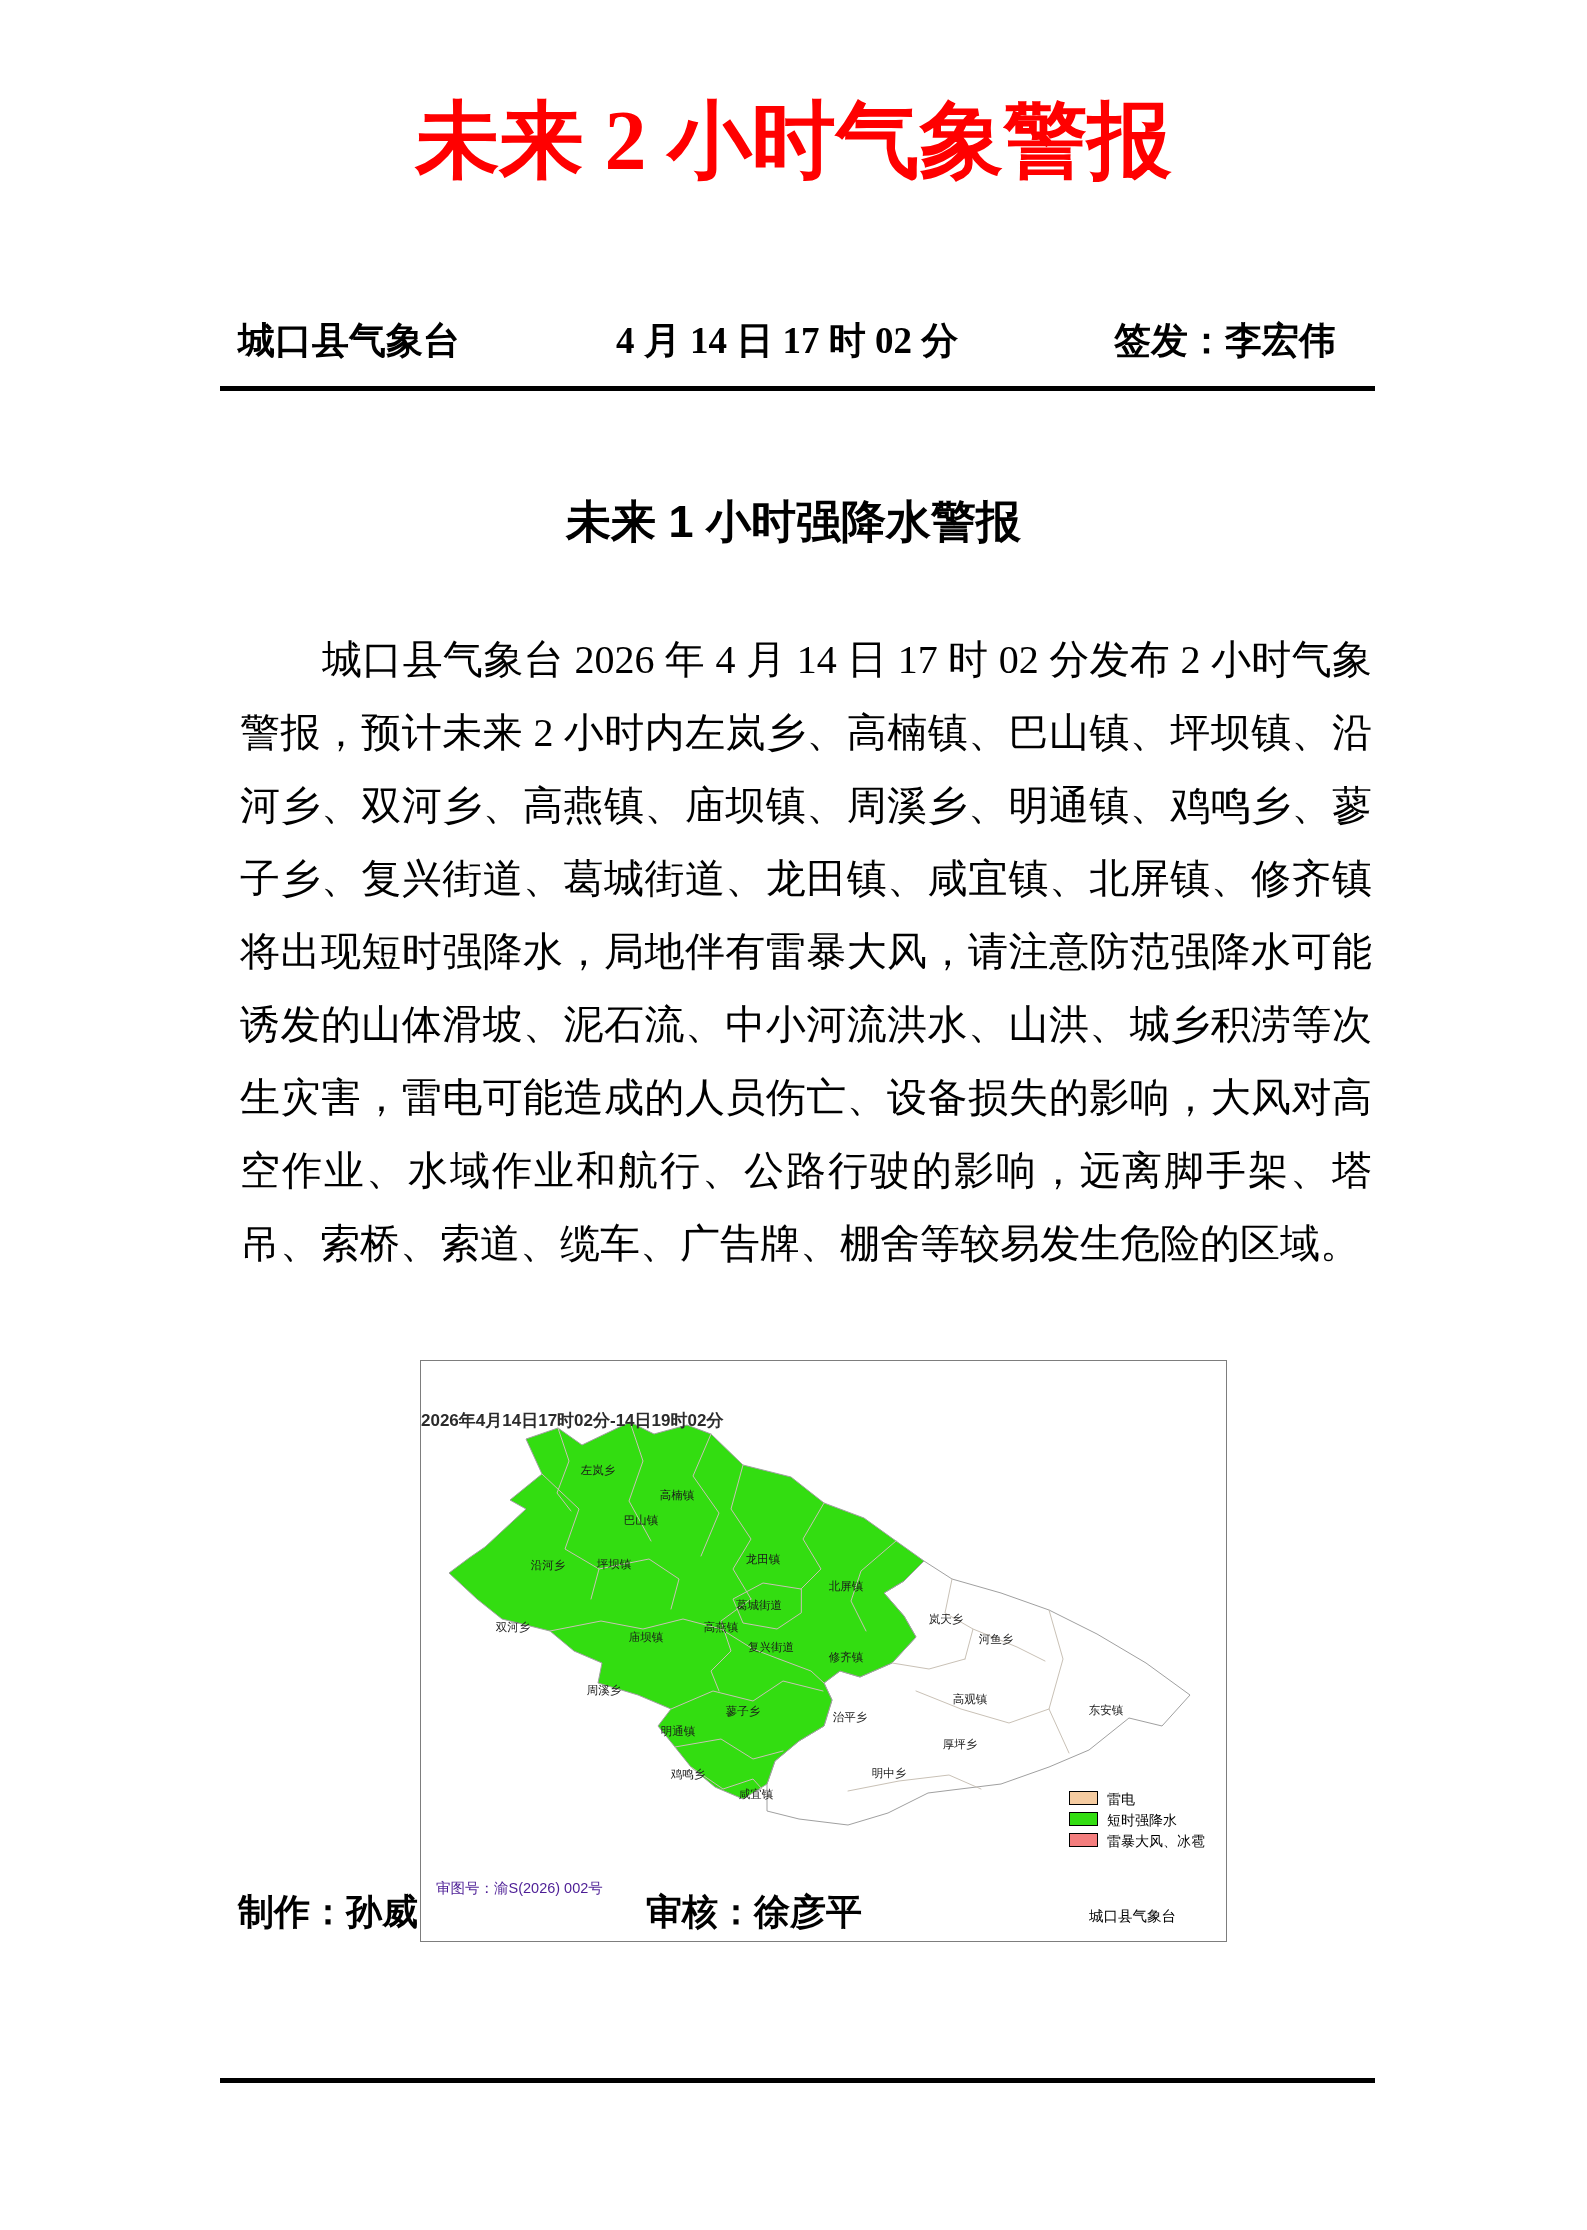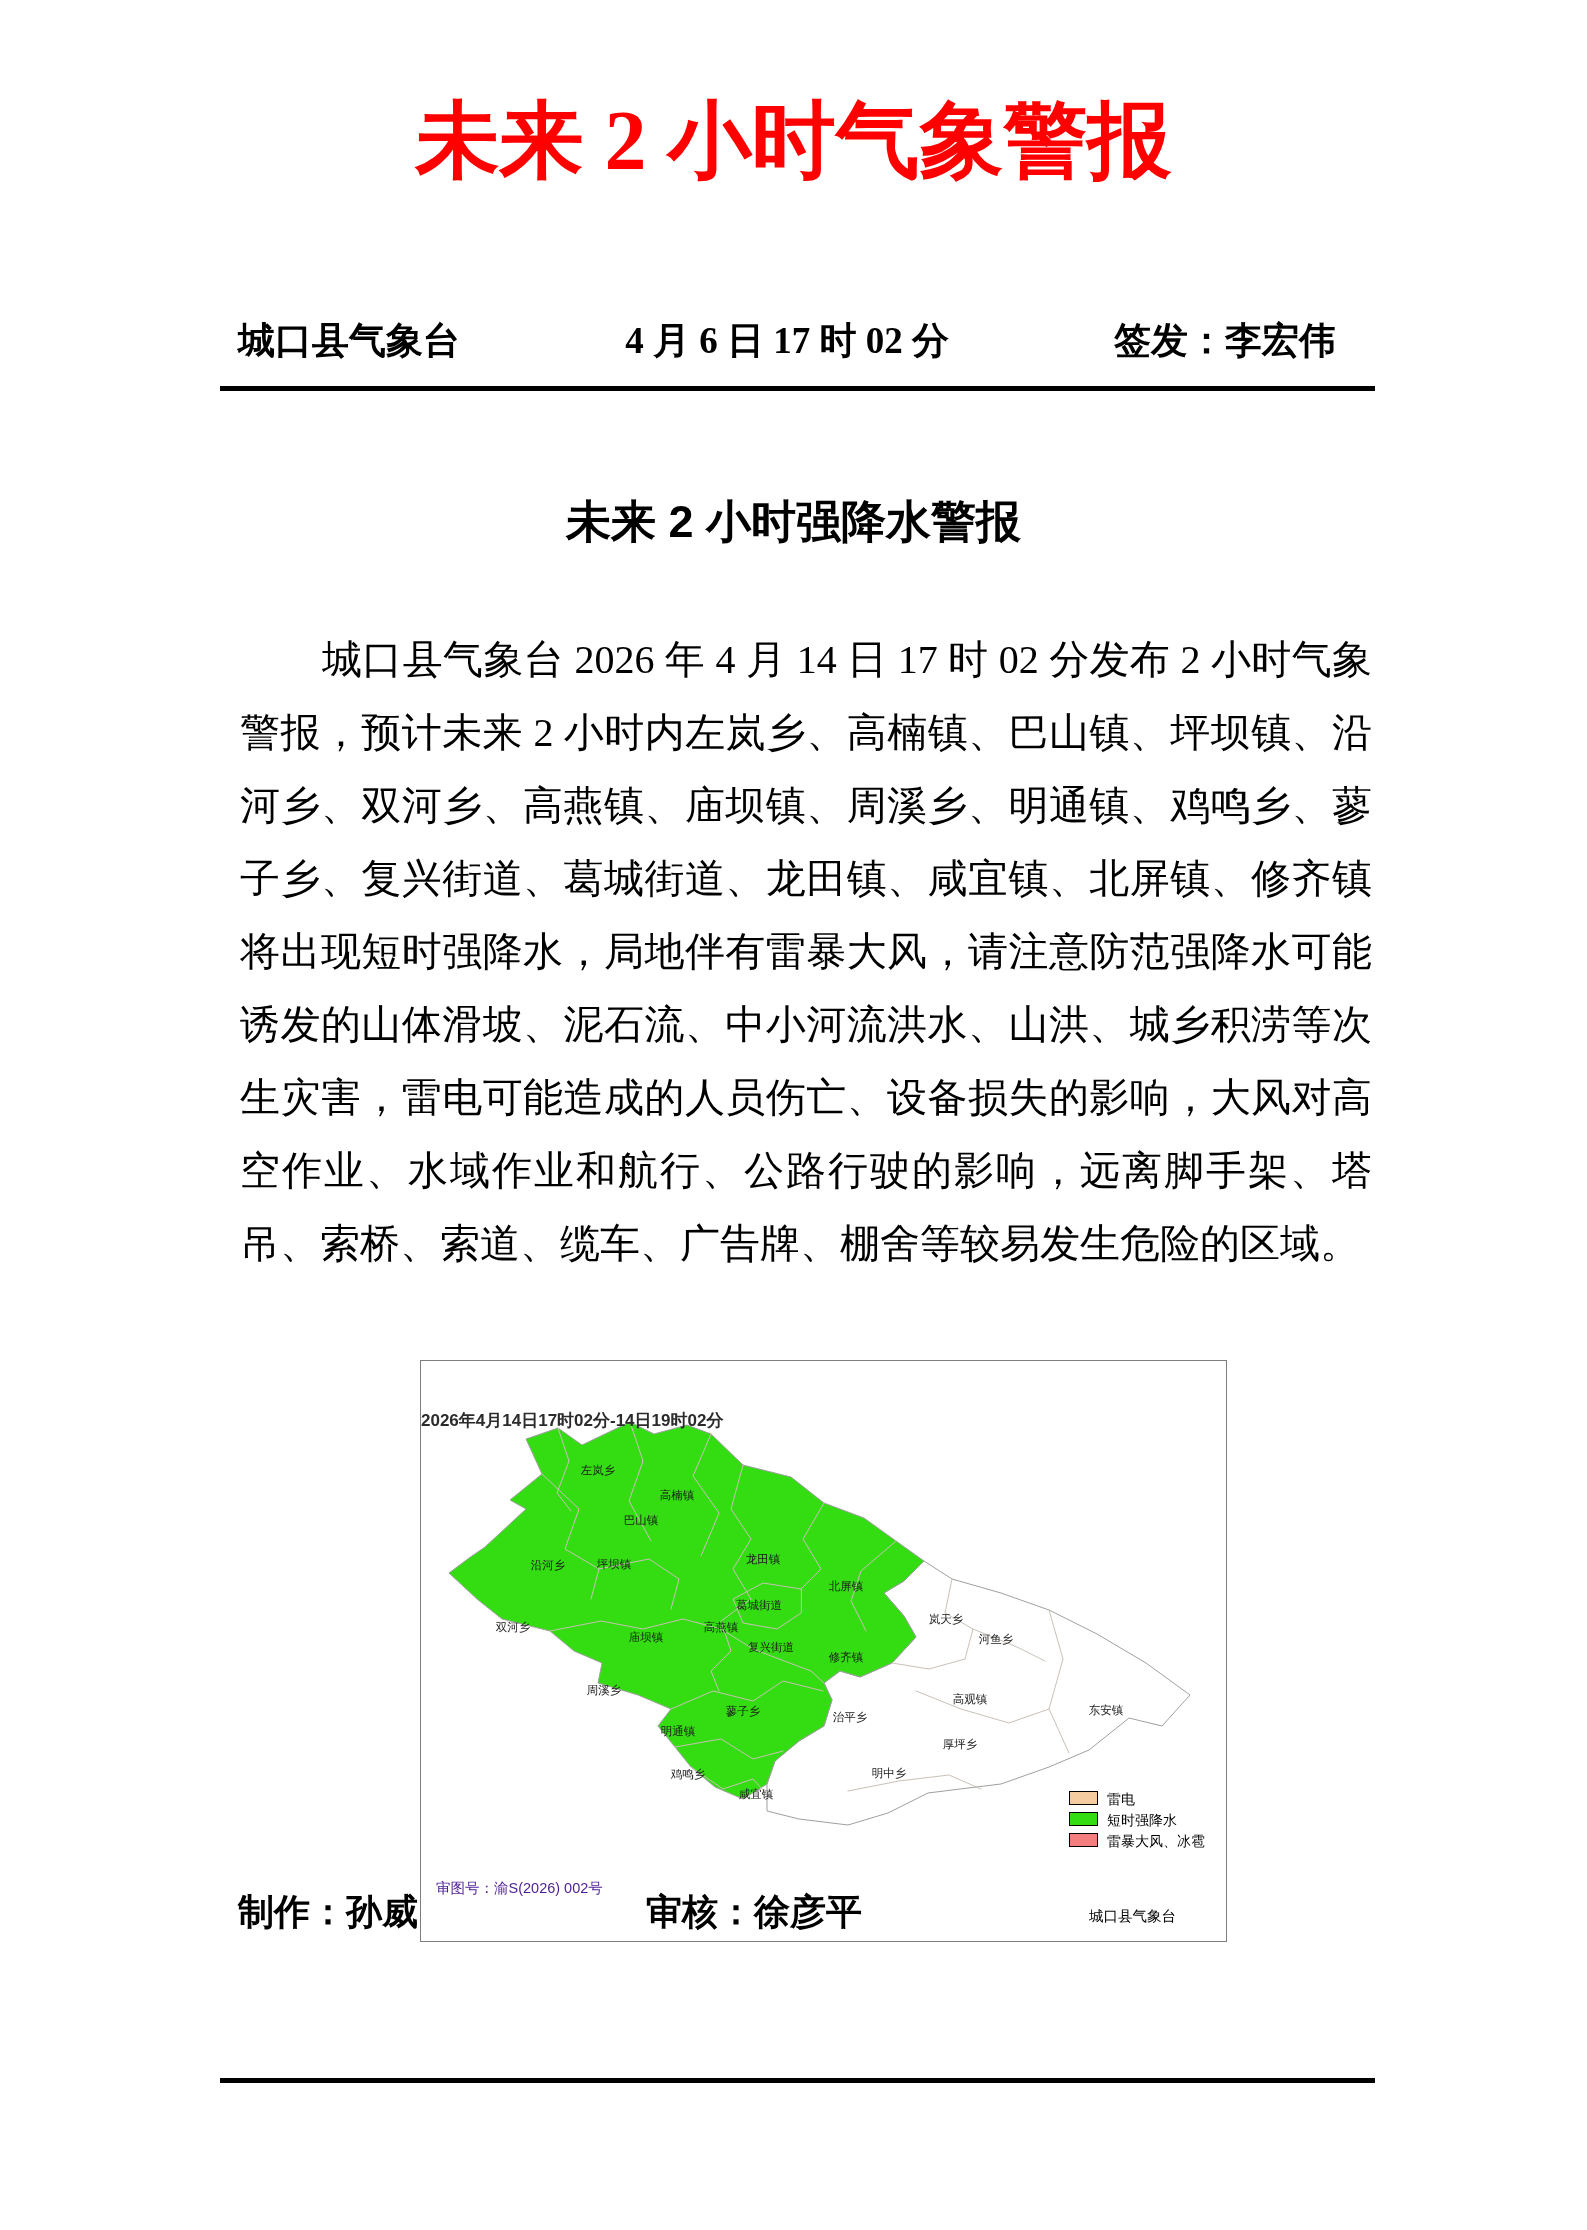--- a/index.html
+++ b/index.html
@@ -90,27 +90,27 @@
 </style>
 </head>
 <body>
 
 <div class="page">
 
   <div class="main-title">未来 2 小时气象警报</div>
 
   <div class="header-row">
     <span>城口县气象台</span>
-    <span>4 月 6 日 17 时 02 分</span>
+    <span>4 月 14 日 17 时 02 分</span>
     <span>签发：李宏伟</span>
   </div>
 
   <div class="rule rule-top"></div>
 
-  <div class="section-title">未来 2 小时强降水警报</div>
+  <div class="section-title">未来 1 小时强降水警报</div>
 
   <div class="body-text">城口县气象台 2026 年 4 月 14 日 17 时 02 分发布 2 小时气象警报，预计未来 2 小时内左岚乡、高楠镇、巴山镇、坪坝镇、沿河乡、双河乡、高燕镇、庙坝镇、周溪乡、明通镇、鸡鸣乡、蓼子乡、复兴街道、葛城街道、龙田镇、咸宜镇、北屏镇、修齐镇将出现短时强降水，局地伴有雷暴大风，请注意防范强降水可能诱发的山体滑坡、泥石流、中小河流洪水、山洪、城乡积涝等次生灾害，雷电可能造成的人员伤亡、设备损失的影响，大风对高空作业、水域作业和航行、公路行驶的影响，远离脚手架、塔吊、索桥、索道、缆车、广告牌、棚舍等较易发生危险的区域。</div>
 
   <div class="map-box">
     <svg id="county-svg" class="county-svg" width="805" height="580" viewBox="0 0 805 580" xmlns="http://www.w3.org/2000/svg">
 
       <path id="white-region" d="M503,200 L531,218 L580,232 L628,249 L676,273 L725,302 L769,334
            L741,365 L708,357 L668,389 L628,406 L580,423 L531,429 L507,432
            L467,452 L427,464 L378,458 L346,450
            L346,423 L354,400 L378,380 L403,365 L411,339 L403,322 L419,310

